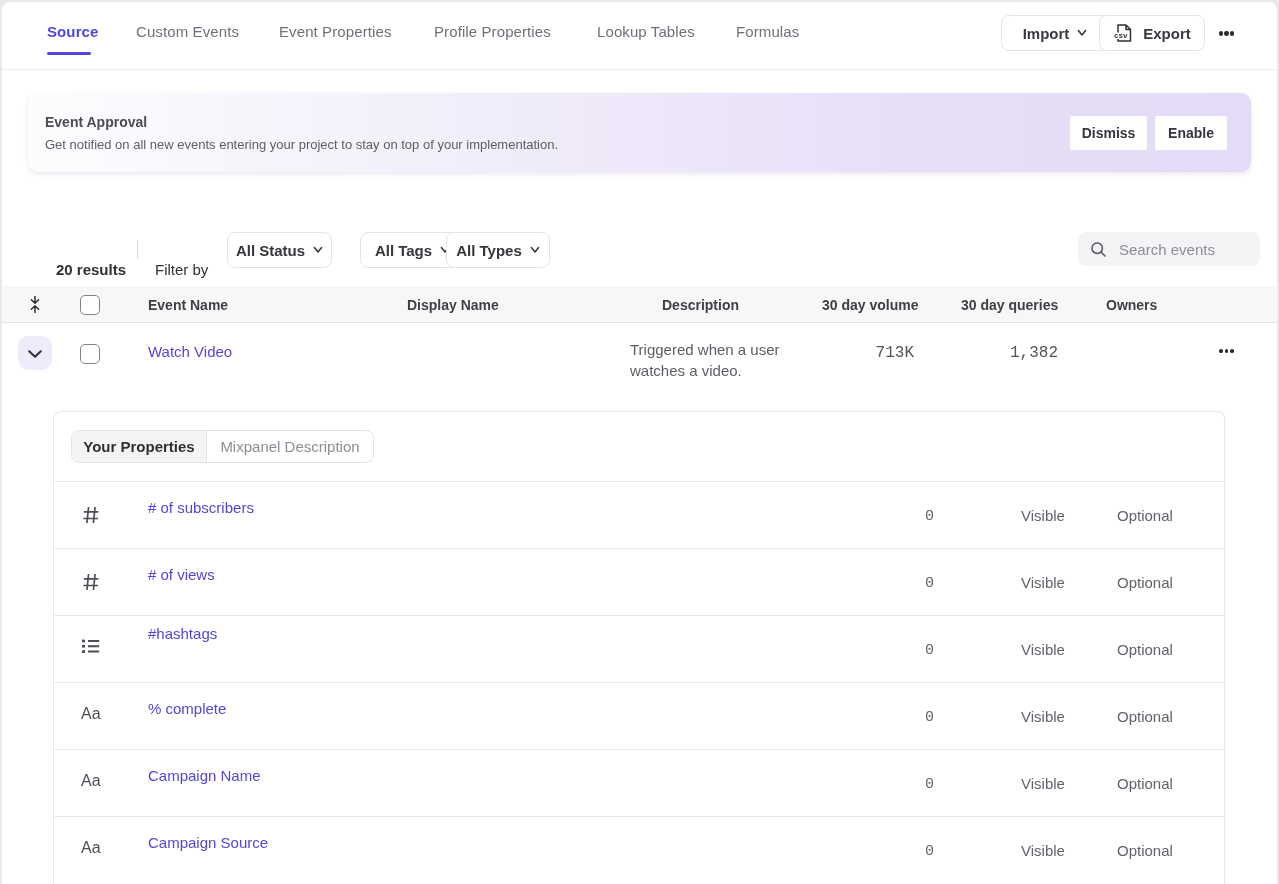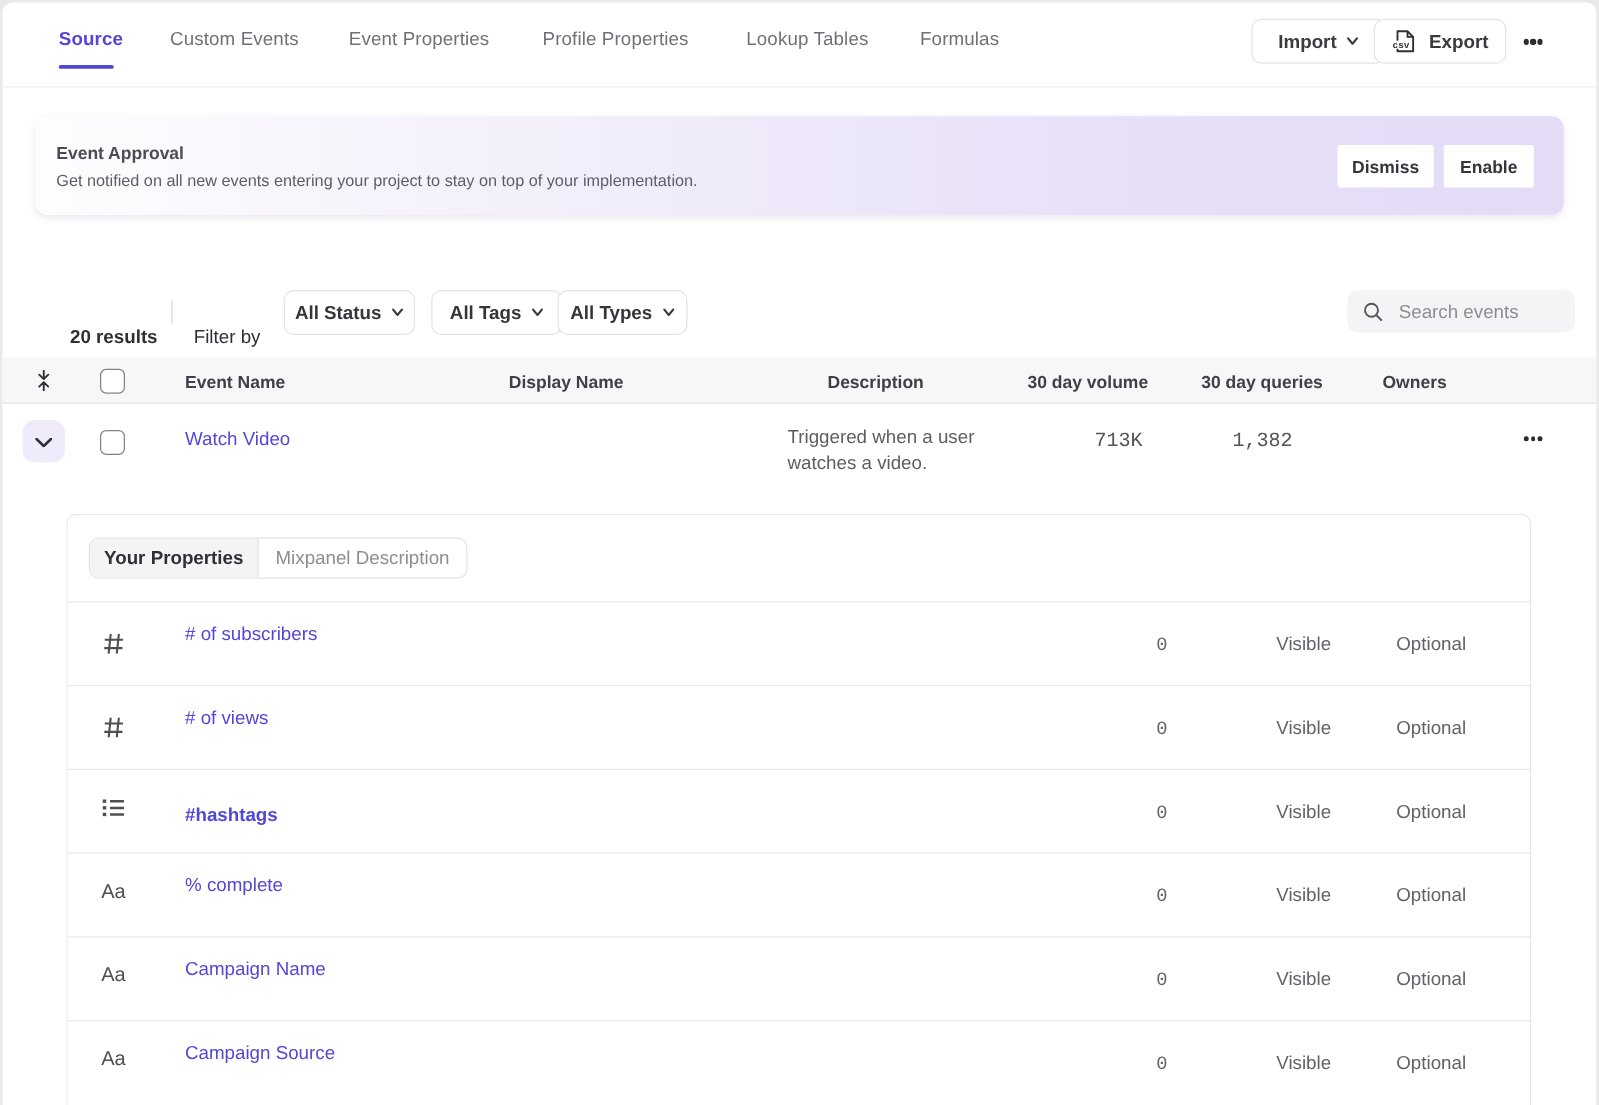--- a/index.html
+++ b/index.html
@@ -75,21 +75,21 @@
 </div>
 
 <div class="filter-label" style="left:56px; font-weight:700;">20 results</div>
 <div style="position:absolute; left:137px; top:240px; width:1px; height:19px; background:#d9d9dd;"></div>
 <div class="filter-label" style="left:155px; font-weight:500;">Filter by</div>
 <div class="drop" style="left:227px; width:105px;">All Status
   <svg class="chev" viewBox="0 0 10 10" fill="none">
       <path d="M1.4 2.6 L5 7.0 L8.6 2.6" stroke="#3a3a40" stroke-width="1.6" stroke-linecap="round" stroke-linejoin="round"></path>
     </svg>
 </div>
-<div class="drop" style="left:345px; width:105px;align-items:center;">All Tags
+<div class="drop" style="left:360px; width:105px;align-items:center;">All Tags
   <svg class="chev" viewBox="0 0 10 10" fill="none">
       <path d="M1.4 2.6 L5 7.0 L8.6 2.6" stroke="#3a3a40" stroke-width="1.6" stroke-linecap="round" stroke-linejoin="round"></path>
     </svg>
 </div>
 <div class="drop" style="left:446px; width:104px;">All Types
   <svg class="chev" viewBox="0 0 10 10" fill="none">
       <path d="M1.4 2.6 L5 7.0 L8.6 2.6" stroke="#3a3a40" stroke-width="1.6" stroke-linecap="round" stroke-linejoin="round"></path>
     </svg>
 </div>
 <div class="search">
@@ -117,21 +117,21 @@
 
 <div class="expbtn">
   <svg width="14" height="8" viewBox="0 0 14 8" fill="none" style="margin-top:2px;">
       <path d="M1.2 1.2 L7 6.8 L12.8 1.2" stroke="#2f2f36" stroke-width="2" stroke-linecap="round" stroke-linejoin="round"></path>
     </svg>
 </div>
 <div class="cbx" style="left:80px; top:344px;"></div>
 <div style="position:absolute; left:148px; top:343px; font-size:15px; color:#5347d8;">Watch Video</div>
 <div style="position:absolute; left:630px; top:339px; font-size:15px; color:#5d5d65; line-height:21px;">Triggered when a user<br>watches a video.</div>
 <div class="mono" style="position:absolute; left:818px; top:344px; width:96px; text-align:right; font-size:16px;">713K</div>
-<div class="mono" style="position:absolute; left:962px; top:344px; width:96px; text-align:center; font-size:16px;">1,382</div>
+<div class="mono" style="position:absolute; left:962px; top:344px; width:96px; text-align:right; font-size:16px;">1,382</div>
 <div style="position:absolute; left:1219.2px; top:348.9px; width:16px; height:5px;">
   <span style="position:absolute;left:0;top:0;width:3.7px;height:3.7px;border-radius:50%;background:#2c2c33;"></span>
   <span style="position:absolute;left:5.6px;top:0;width:3.7px;height:3.7px;border-radius:50%;background:#2c2c33;"></span>
   <span style="position:absolute;left:11.2px;top:0;width:3.7px;height:3.7px;border-radius:50%;background:#2c2c33;"></span>
 </div>
 
 <div class="pcard">
   <div class="seg">
     <div class="s1">Your Properties</div>
     <div class="s2">Mixpanel Description</div>
@@ -159,21 +159,21 @@
   <div class="divider" style="top:203px;"></div>
 
   <div class="picon" style="top:227px; left:28px;">
     <svg width="18" height="15" viewBox="0 0 18 15" fill="none">
       <rect x="0" y="0.6" width="3" height="2.7" fill="#4e4e56"></rect>
         <rect x="0" y="5.9" width="3" height="2.7" fill="#4e4e56"></rect>
         <rect x="0" y="11.2" width="3" height="2.7" fill="#4e4e56"></rect>
       <path d="M6 2 H17.2 M6 7.3 H17.2 M6 12.6 H17.2" stroke="#4e4e56" stroke-width="2"></path>
     </svg>
   </div>
-  <div class="plink" style="top:232px;font-weight:bold;">#hashtags</div>
+  <div class="plink" style="top:213px;">#hashtags</div>
   <div class="pval mono" style="top:230px; left:800px; width:80px; text-align:right;">0</div>
   <div class="pval" style="top:229px; left:967px;">Visible</div>
   <div class="pval" style="top:229px; left:1063px;">Optional</div>
   <div class="divider" style="top:270px;"></div>
 
   <div class="aa" style="top:293px;">Aa</div>
   <div class="plink" style="top:288px;">% complete</div>
   <div class="pval mono" style="top:297px; left:800px; width:80px; text-align:right;">0</div>
   <div class="pval" style="top:296px; left:967px;">Visible</div>
   <div class="pval" style="top:296px; left:1063px;">Optional</div>

